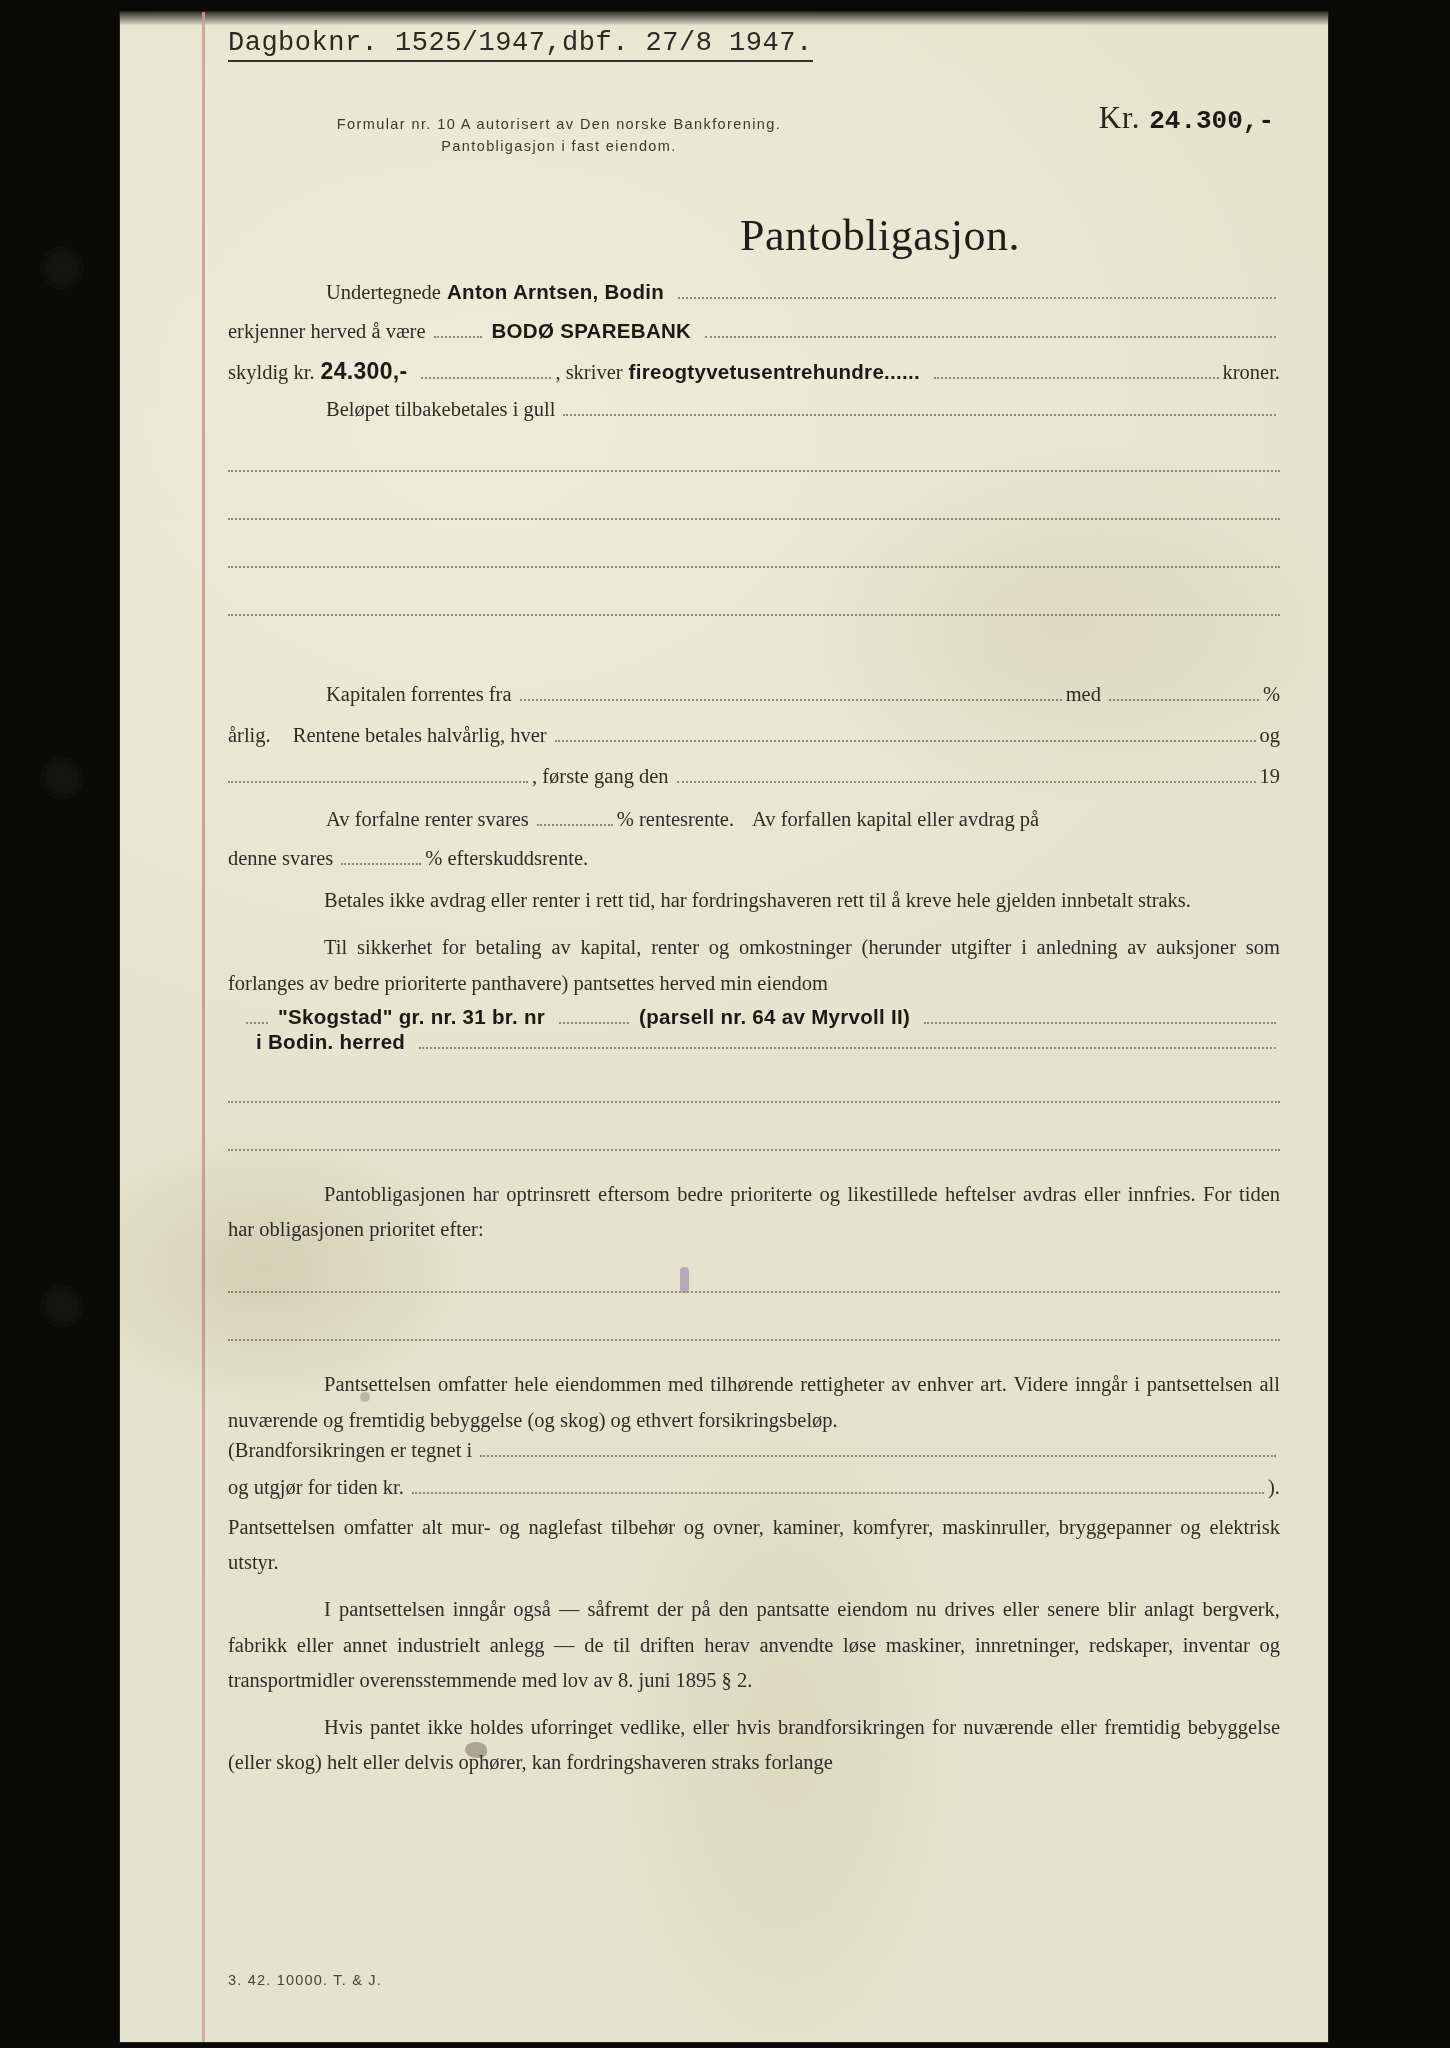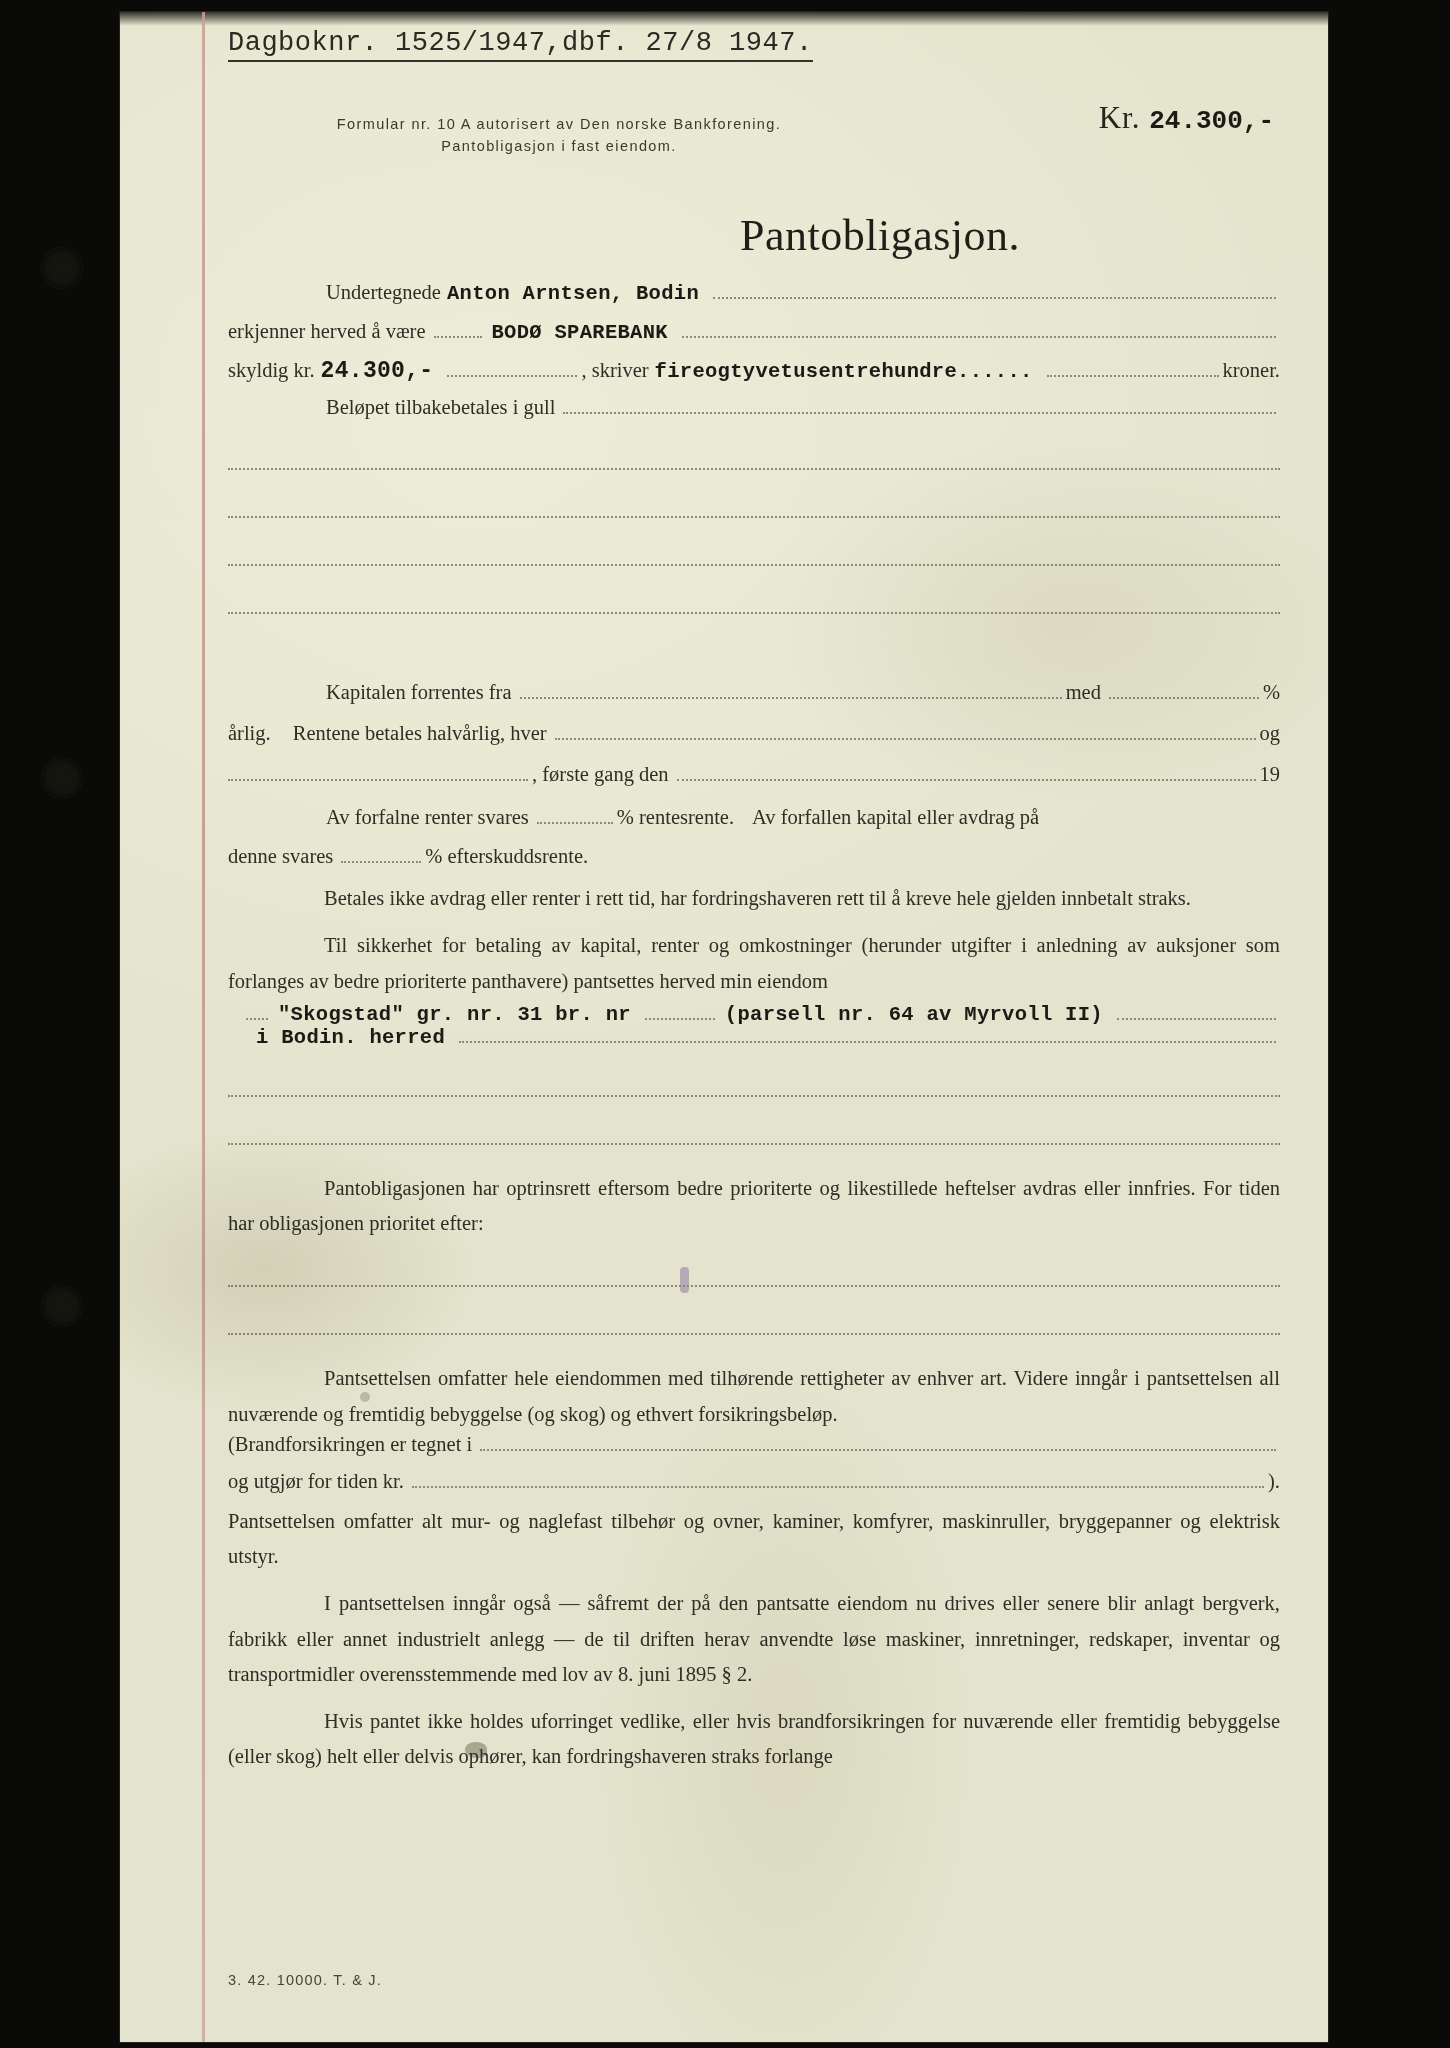--- a/index.html
+++ b/index.html
@@ -172,21 +172,21 @@
   }
 
   
   .emptyline {
     border-bottom: 2px dotted #8b8a74;
     height: 0;
     margin: 0 0 0 0;
   }
 
   .typed {
-    font-family: Liberation Mono, monospace;
+    font-family: Liberation Sans, sans-serif;
     font-weight: bold;
     color: #1b1b16;
     letter-spacing: .3px;
   }
   .typed-field {
     position: relative;
     z-index: 2;
     padding: 0 6px;
   }
 

